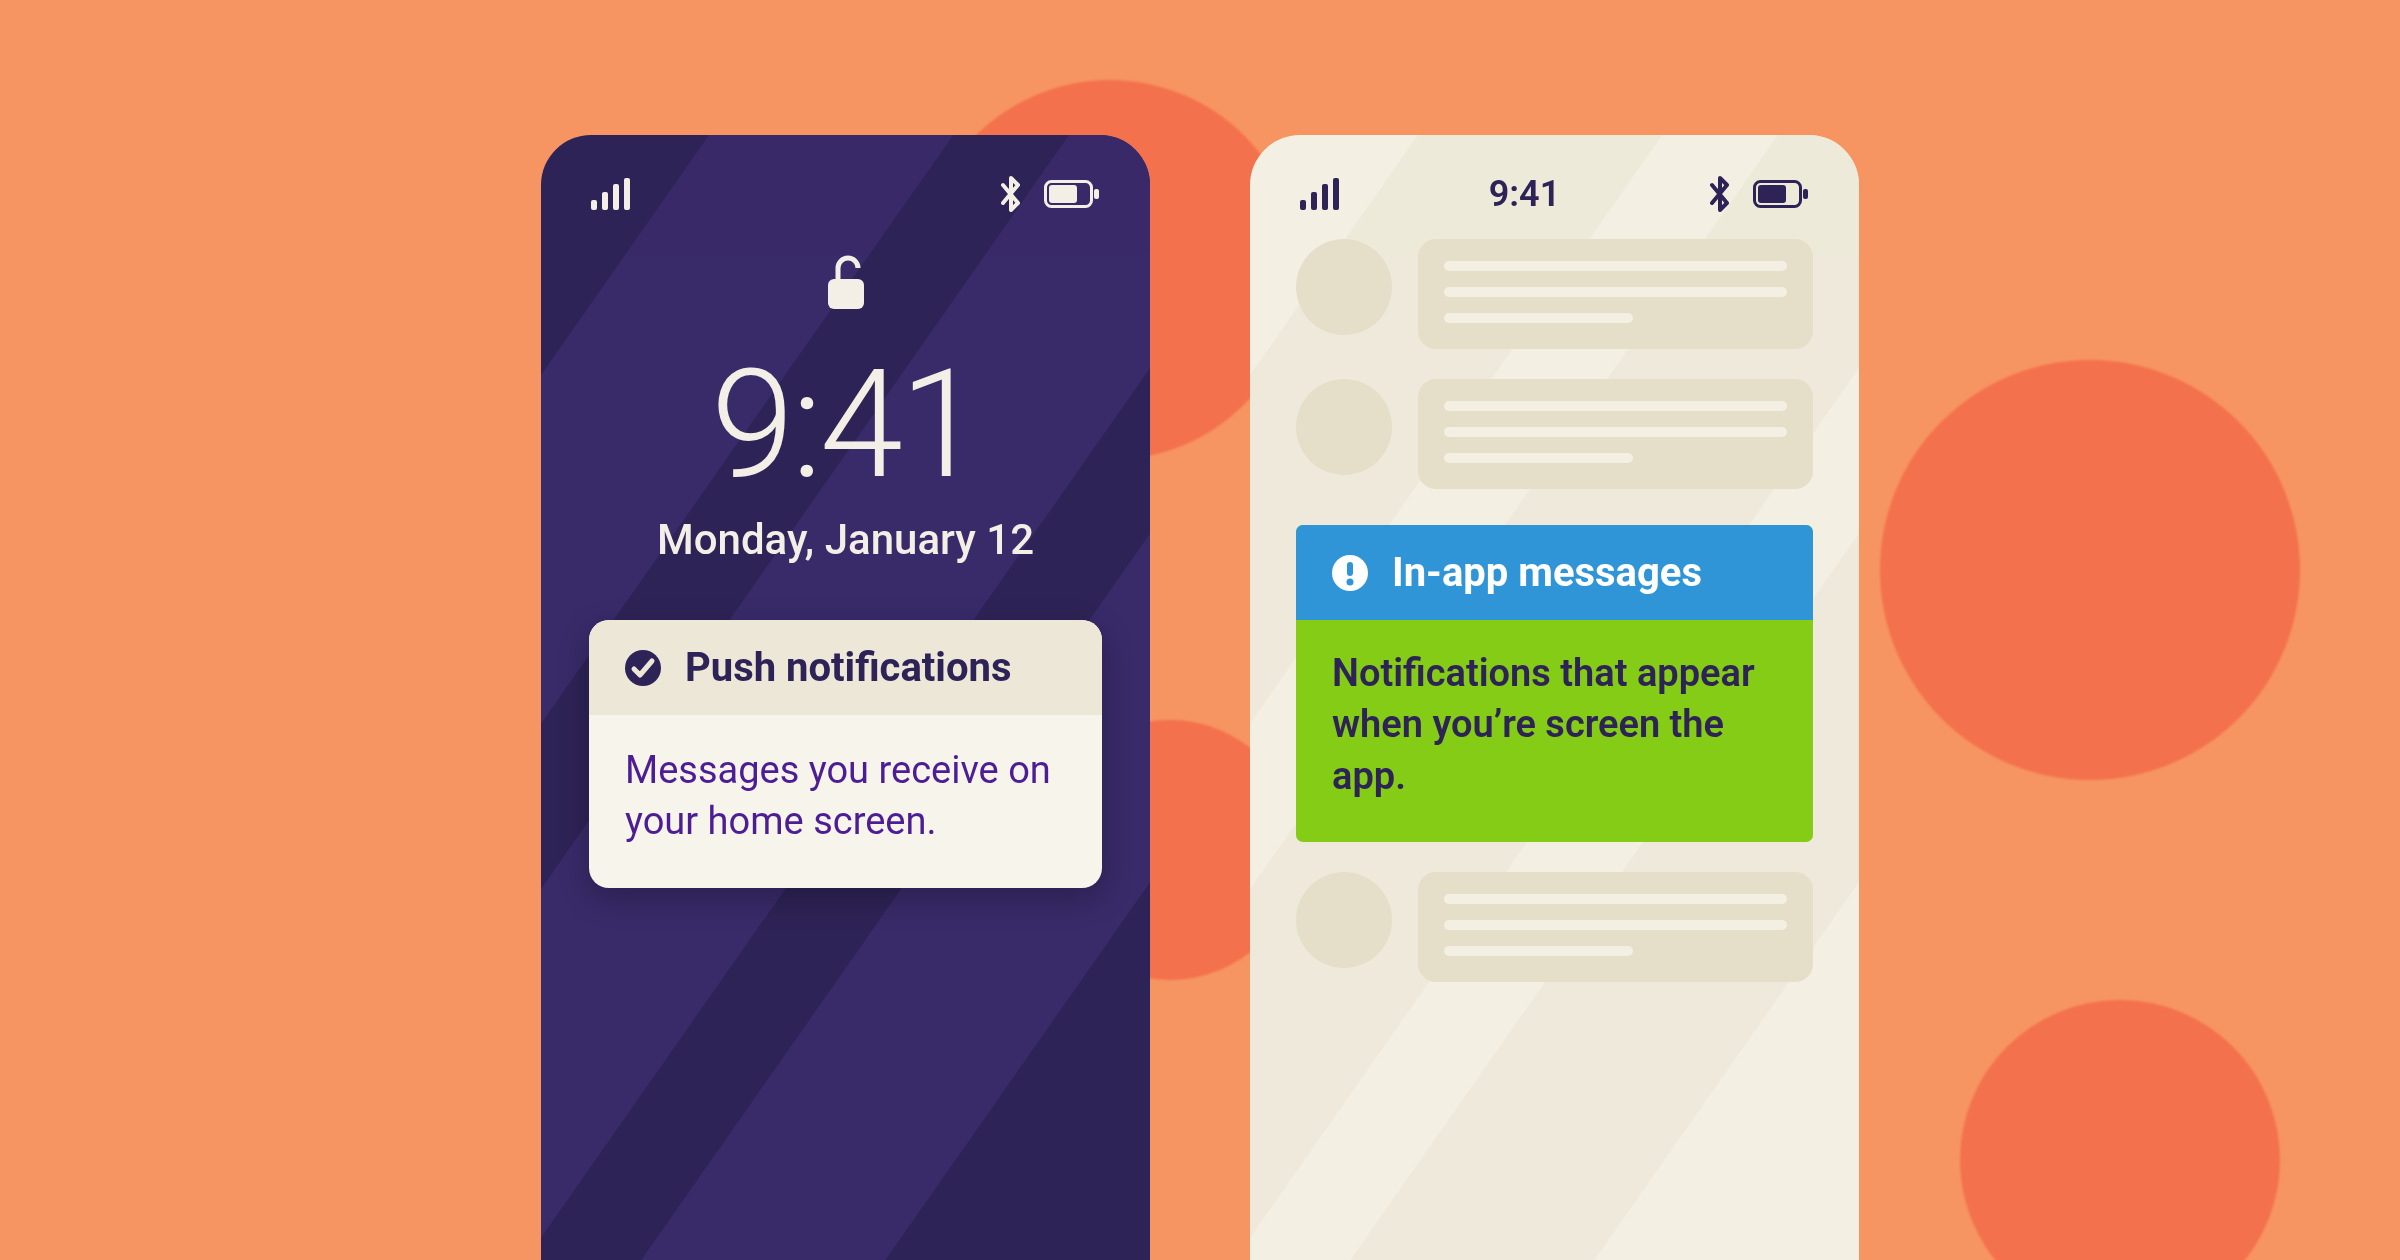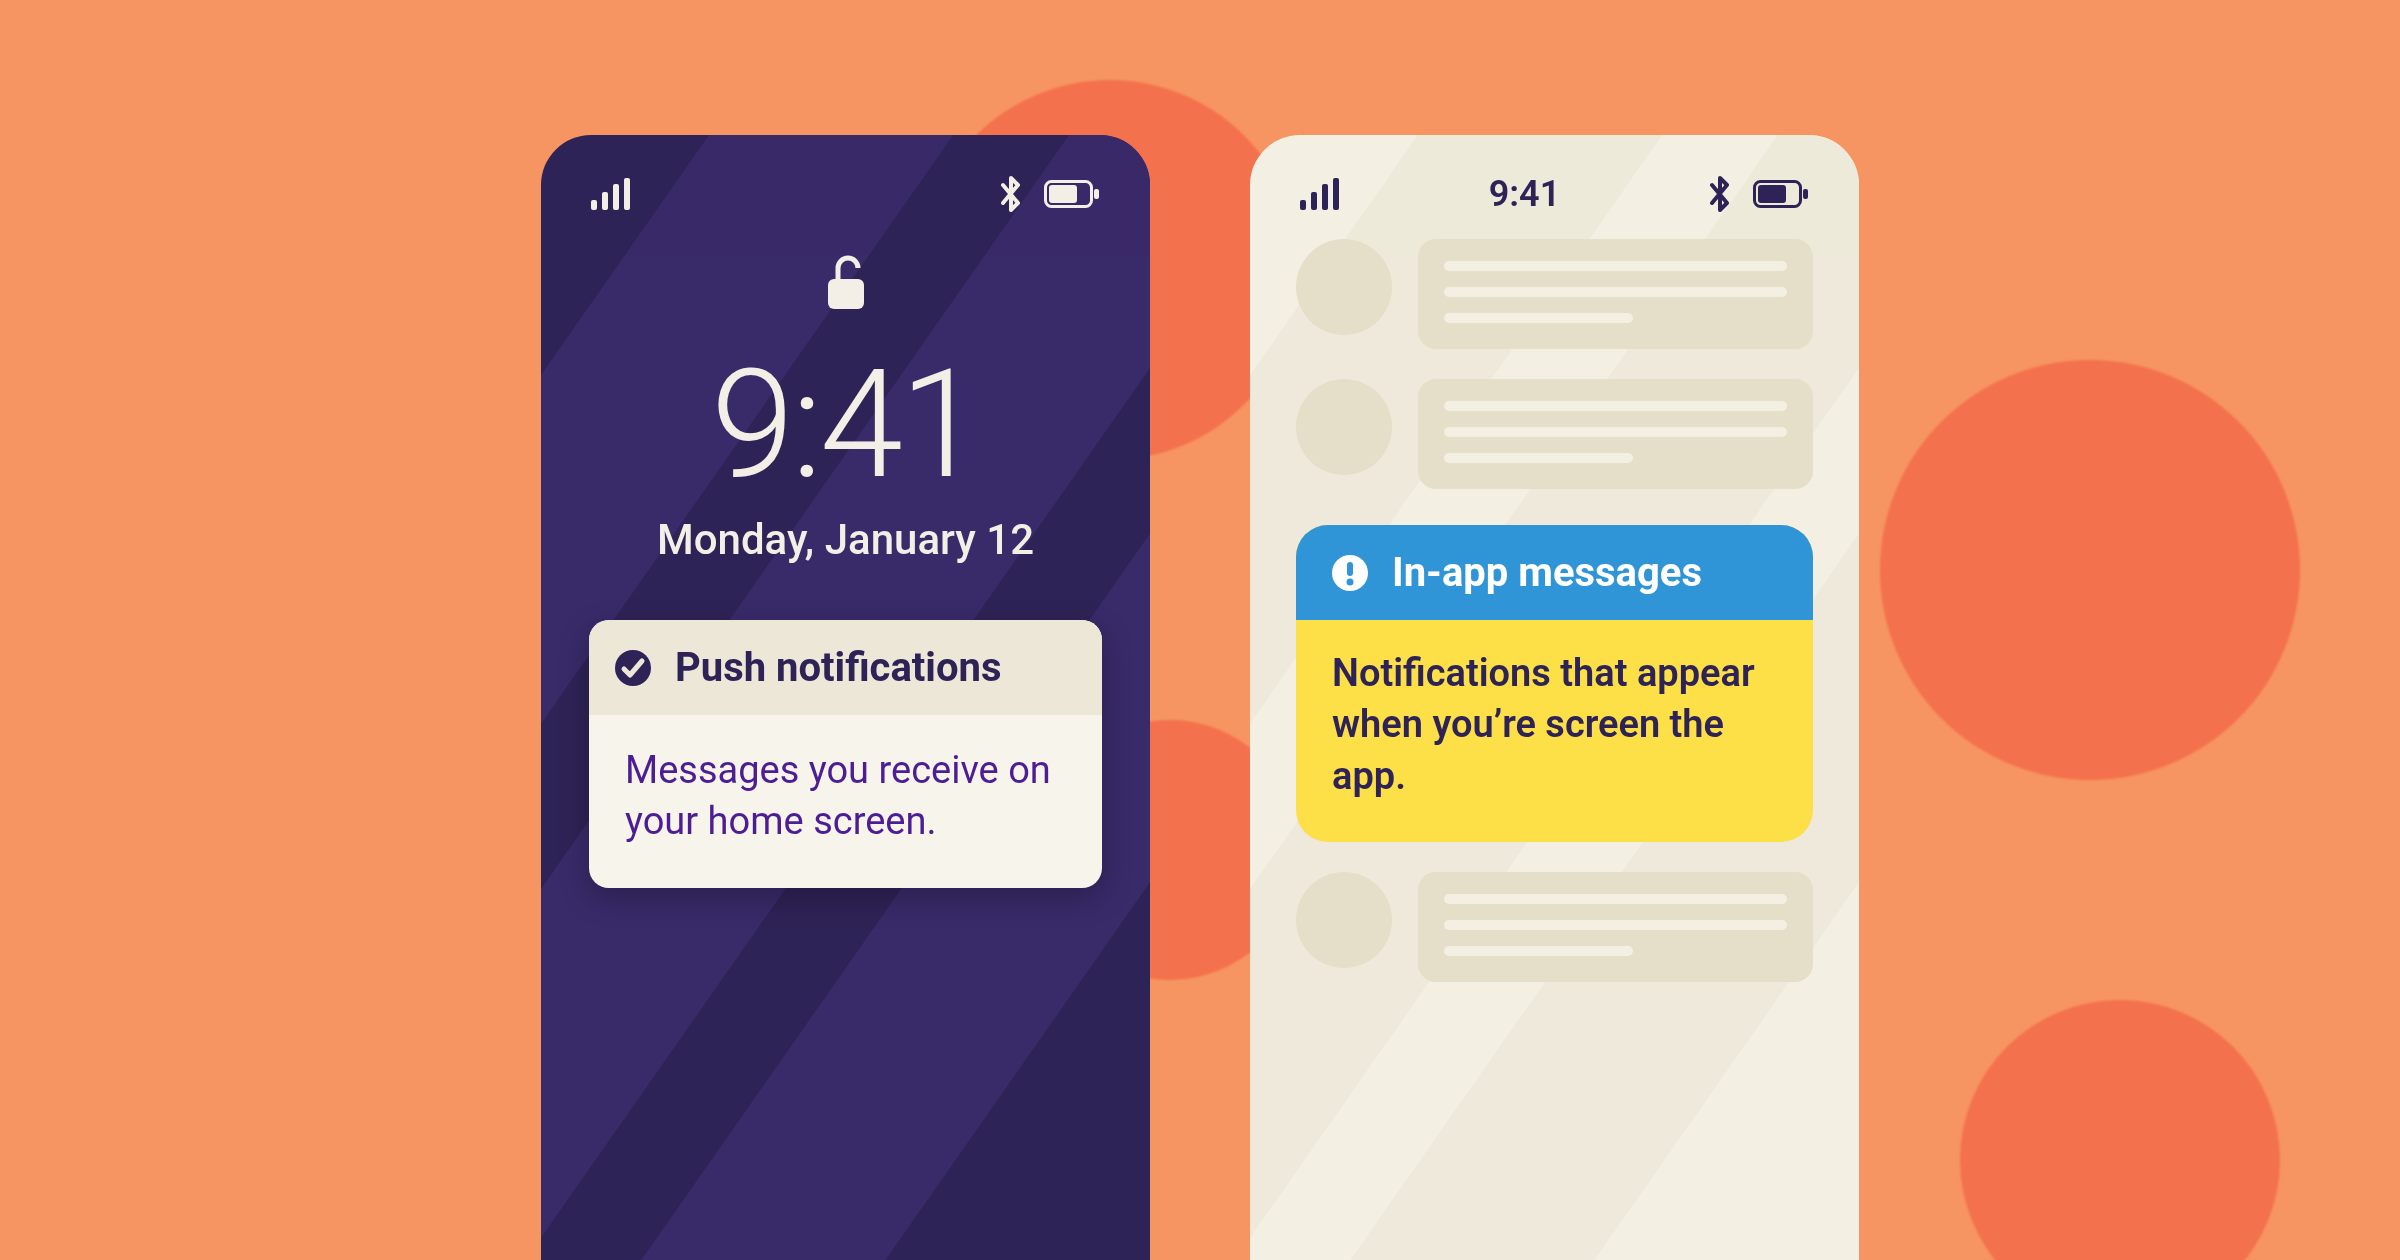--- a/index.html
+++ b/index.html
@@ -88,21 +88,21 @@
     position: relative; z-index: 2;
     margin: 56px 48px 0 48px;
     border-radius: 20px;
     overflow: hidden;
     background: #f7f4ec;
     box-shadow: 0 10px 30px rgba(0,0,0,.25);
   }
   .push-head {
     display: flex; align-items: center; gap: 22px;
     background: #ece7d7;
-    padding: 24px 24px;
+    padding: 24px 34px;
   }
   .push-title { font-size: 40px; font-weight: 700; color: #2e2356; }
   .push-body { padding: 30px 36px 40px 36px; font-size: 38px; color: #4c1d95; line-height: 1.35; }
 
   
   .phone-app {
     background: #f3efe3;
   }
   .app-stripes .stripe { background: #eee9da; }
 
@@ -126,23 +126,23 @@
     padding: 22px 26px 26px 26px;
     display: flex; flex-direction: column; gap: 16px;
   }
   .line {
     height: 10px; border-radius: 5px;
     background: #f3efe3;
   }
   .line.short { width: 55%; }
 
   .inapp-card {
-    border-radius: 32px;
+    border-radius: 7px;
     overflow: hidden;
-    background: #fde047;
+    background: #84cc16;
     color: #2e2356;
     margin-top: 6px;
   }
   .inapp-head {
     display: flex; align-items: center; gap: 22px;
     background: #2f95d6;
     padding: 24px 34px;
   }
   .inapp-title { font-size: 40px; font-weight: 700; color: #ffffff; }
   .inapp-body { padding: 28px 36px 40px 36px; font-size: 38px; font-weight: 600; color: #2e2356; line-height: 1.35; }

